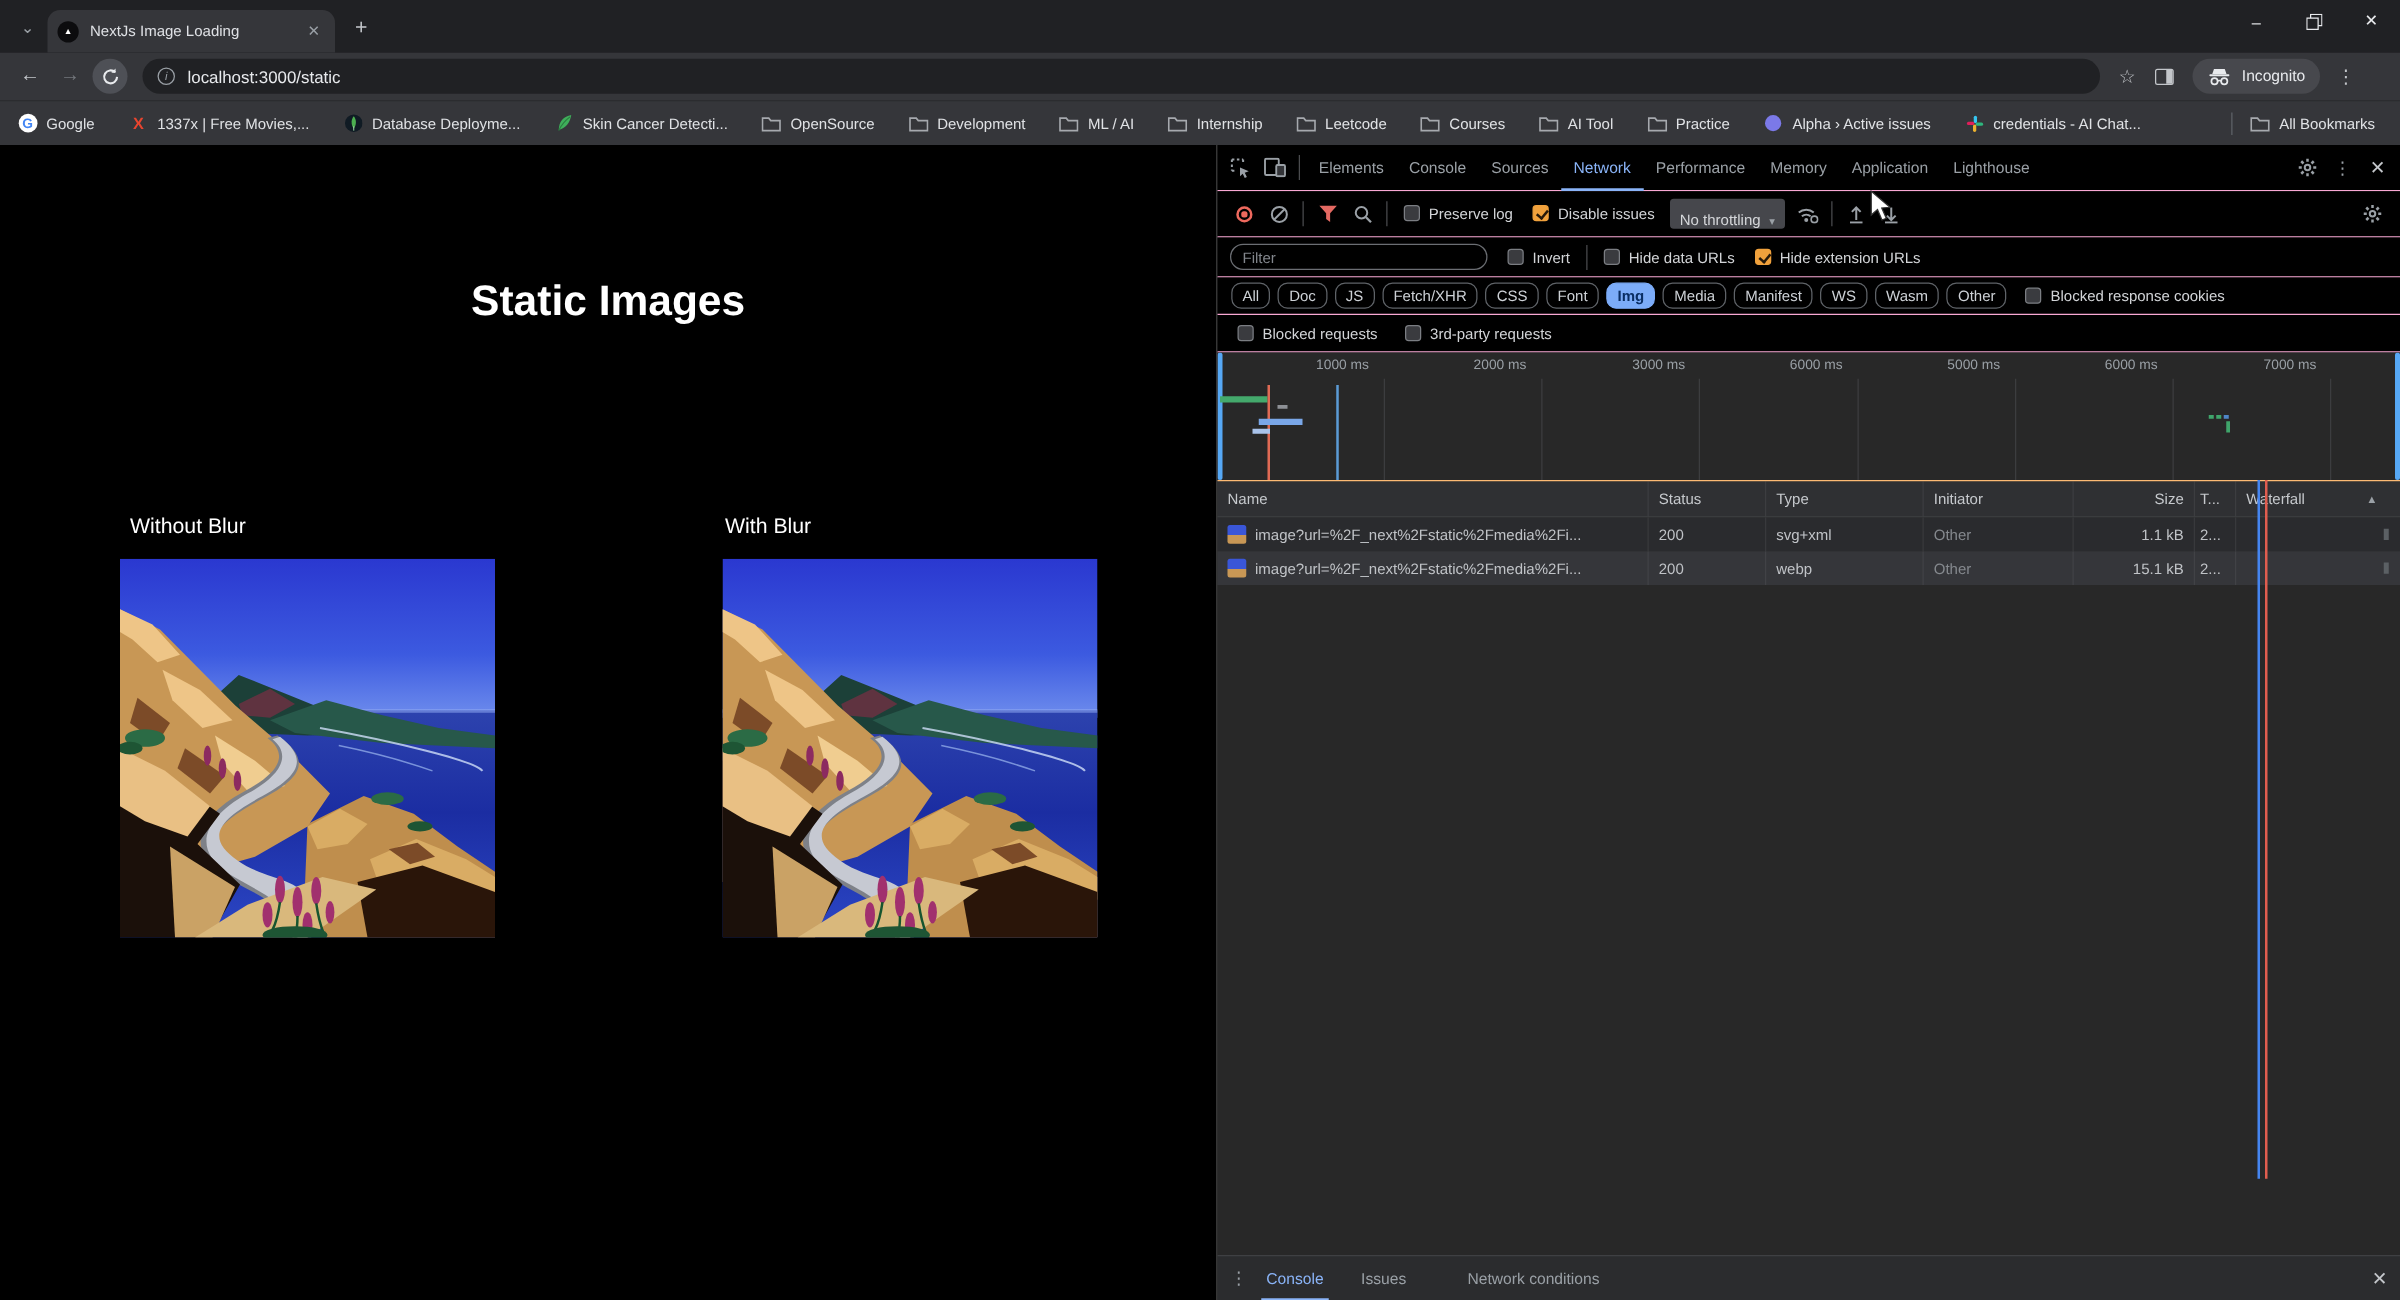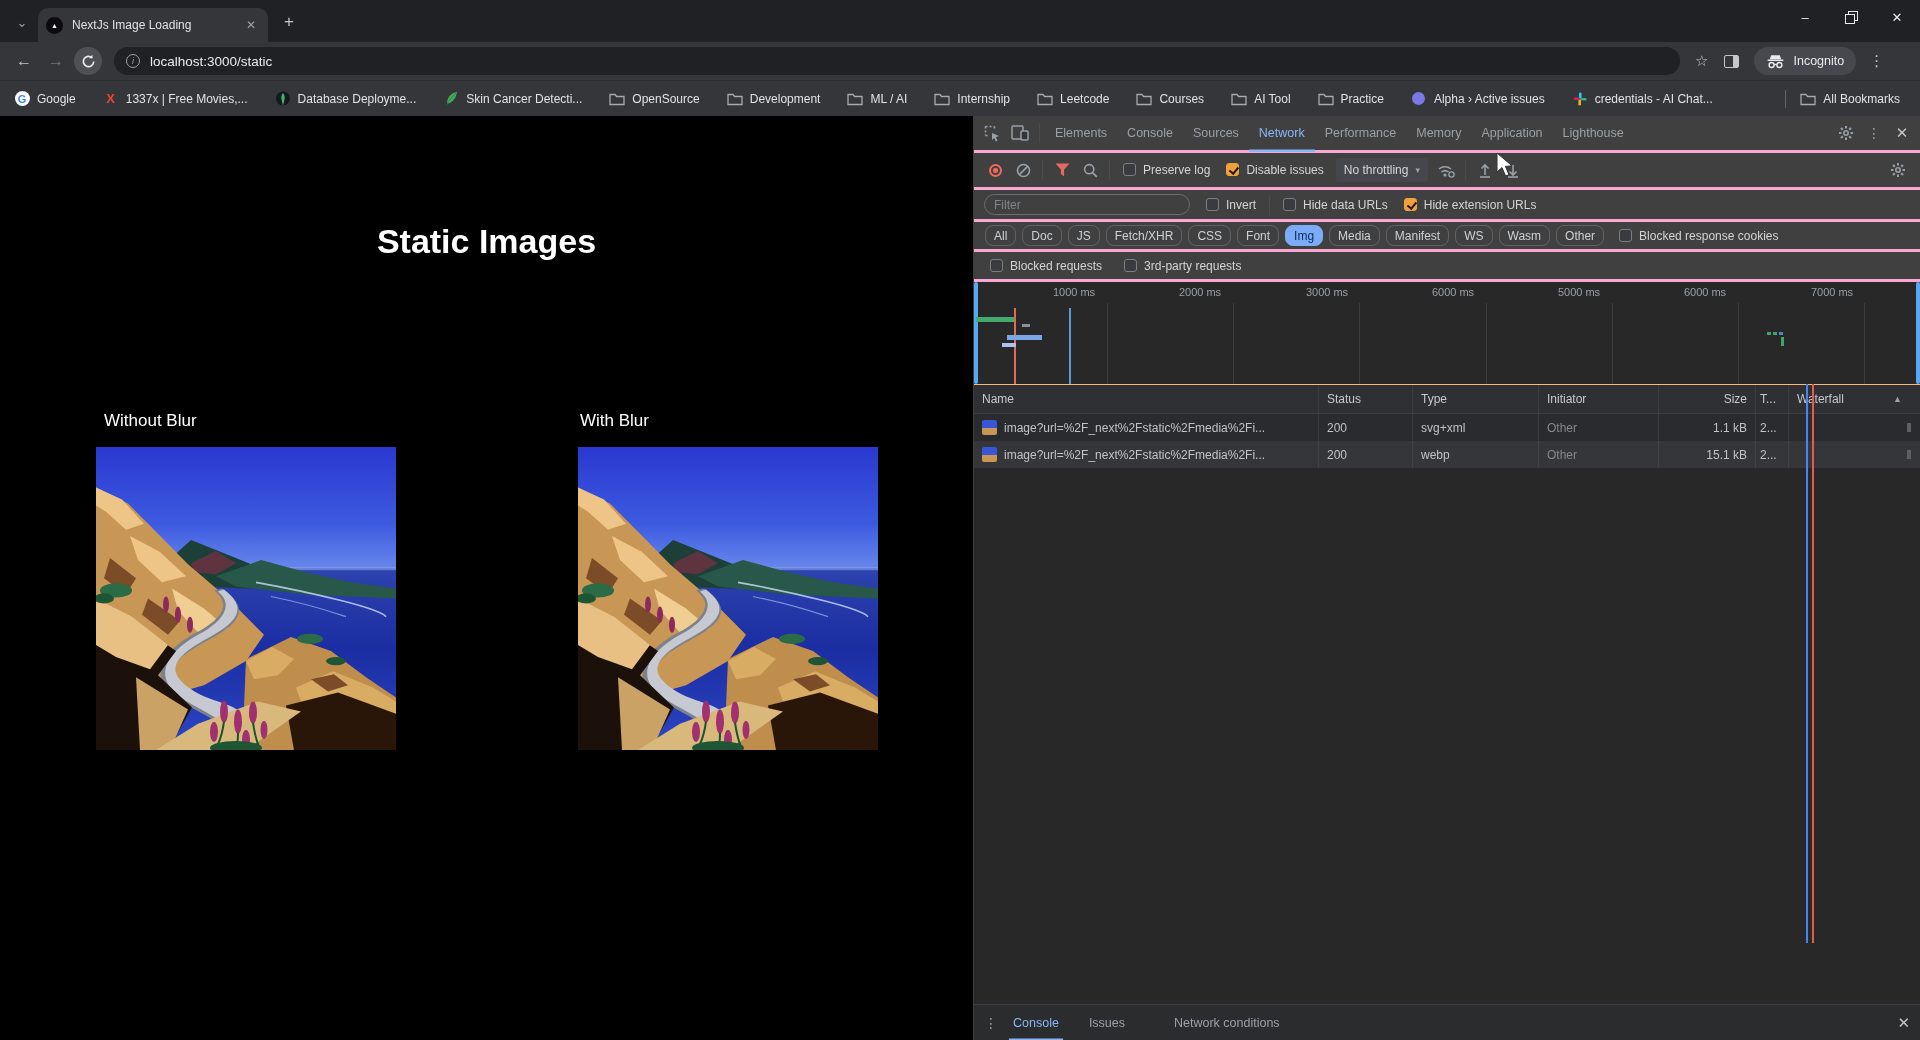--- a/index.html
+++ b/index.html
@@ -45,47 +45,47 @@
 
   
   .content{display:flex;height:924px}
   .page{position:relative;width:973px;height:924px;background:#000;overflow:hidden}
   .pagetitle{position:absolute;left:0;top:106px;width:973px;text-align:center;color:#fff;font-size:34px;font-weight:600}
   .figlabel{position:absolute;color:#fff;font-size:17px;font-weight:500}
   .pic{position:absolute;width:300px;height:303px}
 
   
   .devtools{position:relative;width:947px;height:924px;background:#282828;border-left:1px solid #3c3c3c;color:#d2d4d7;font-size:12px;display:flex;flex-direction:column}
-  .dtrow{flex:none;display:flex;align-items:center;background:#404040;border-bottom:3px solid #f9a8d4}
+  .dtrow{flex:none;display:flex;align-items:center;background:#000000;border-bottom:1px solid #f9a8d4}
   .dt-tabs{height:37px;padding:0 4px}
   .dtico{width:26px;height:26px;display:flex;align-items:center;justify-content:center;margin:0 1px}
   .vdiv{width:1px;height:20px;background:#4a4b4e;margin:0 5px;flex:none}
   .dttab{padding:0 10px;height:37px;display:flex;align-items:center;color:#9aa0a6;font-size:12.5px;white-space:nowrap}
   .dttab.active{color:#8ab4f8;box-shadow:inset 0 -2.5px 0 #8ab4f8}
   .dt-right{margin-left:auto;display:flex;align-items:center}
   .xclose{color:#c3c6ca;font-size:15px}
 
   .dt-netbar{height:37px;padding:0 8px}
   .rec{width:13px;height:13px;border:2.5px solid #ee695e;border-radius:50%;position:relative;margin:0 7px}
   .rec::after{content:"";position:absolute;inset:2px;background:#ee695e;border-radius:2px}
   .ckrow{display:flex;align-items:flex-start;margin:0 8px;white-space:nowrap}
   .cb{width:13px;height:13px;border:1px solid #7b7e83;border-radius:3px;background:#3a3b3f;flex:none;position:relative}
   .cb.checked{background:#f0a13c;border-color:#f0a13c}
   .cb.checked::after{content:"";position:absolute;left:4px;top:1px;width:3.5px;height:7px;border:solid #26190a;border-width:0 2px 2px 0;transform:rotate(40deg)}
   .ckrow .t{margin-left:7px}
-  .throttle{height:24px;background:#46474c;border-radius:3px;display:flex;align-items:center;padding:0 8px;margin:0 4px;color:#d4d6d9}
+  .throttle{height:24px;background:#46474c;border-radius:3px;display:flex;align-items:flex-end;padding:0 8px;margin:0 4px;color:#d4d6d9}
   .throttle .arr{margin-left:7px;color:#9aa0a6;font-size:9px}
 
   .dt-filter{height:32px;padding:0 10px}
   .filterinput{width:206px;height:21px;background:transparent;border:1px solid #6b6e73;border-radius:11px;color:#d2d4d7;font-size:12px;padding:0 9px;outline:none}
   .filterinput::placeholder{color:#82868c}
 
   .dt-chips{height:30px;padding:0 8px;flex-wrap:nowrap}
   .chip{border:1px solid #5f6368;border-radius:8px;padding:2.5px 8px;margin:0 3px;color:#cdd1d6;white-space:nowrap}
-  .chip.active{background:#7cacf8;border-color:#7cacf8;color:#0a2e63;font-weight:400}
+  .chip.active{background:#7cacf8;border-color:#7cacf8;color:#0a2e63;font-weight:700}
   .dt-blocked{height:30px;padding:0 8px}
 
   
   .timeline{flex:none;position:relative;height:103px;background:#282828;border-bottom:1px solid #fdba74;overflow:hidden}
   .tick{position:absolute;top:4px;width:70px;margin-left:-35px;text-align:center;color:#9aa0a6;font-size:11px}
   .gridline{position:absolute;top:21px;bottom:0;width:1px;background:#3c3d3f}
   .handle{position:absolute;top:0;bottom:0;width:4px;background:#56a8f5;border-radius:2px}
 
   
   .thead{flex:none;display:flex;height:29px;background:#2f3033;border-bottom:1px solid #3f4043;align-items:center;color:#c6c9cd}

